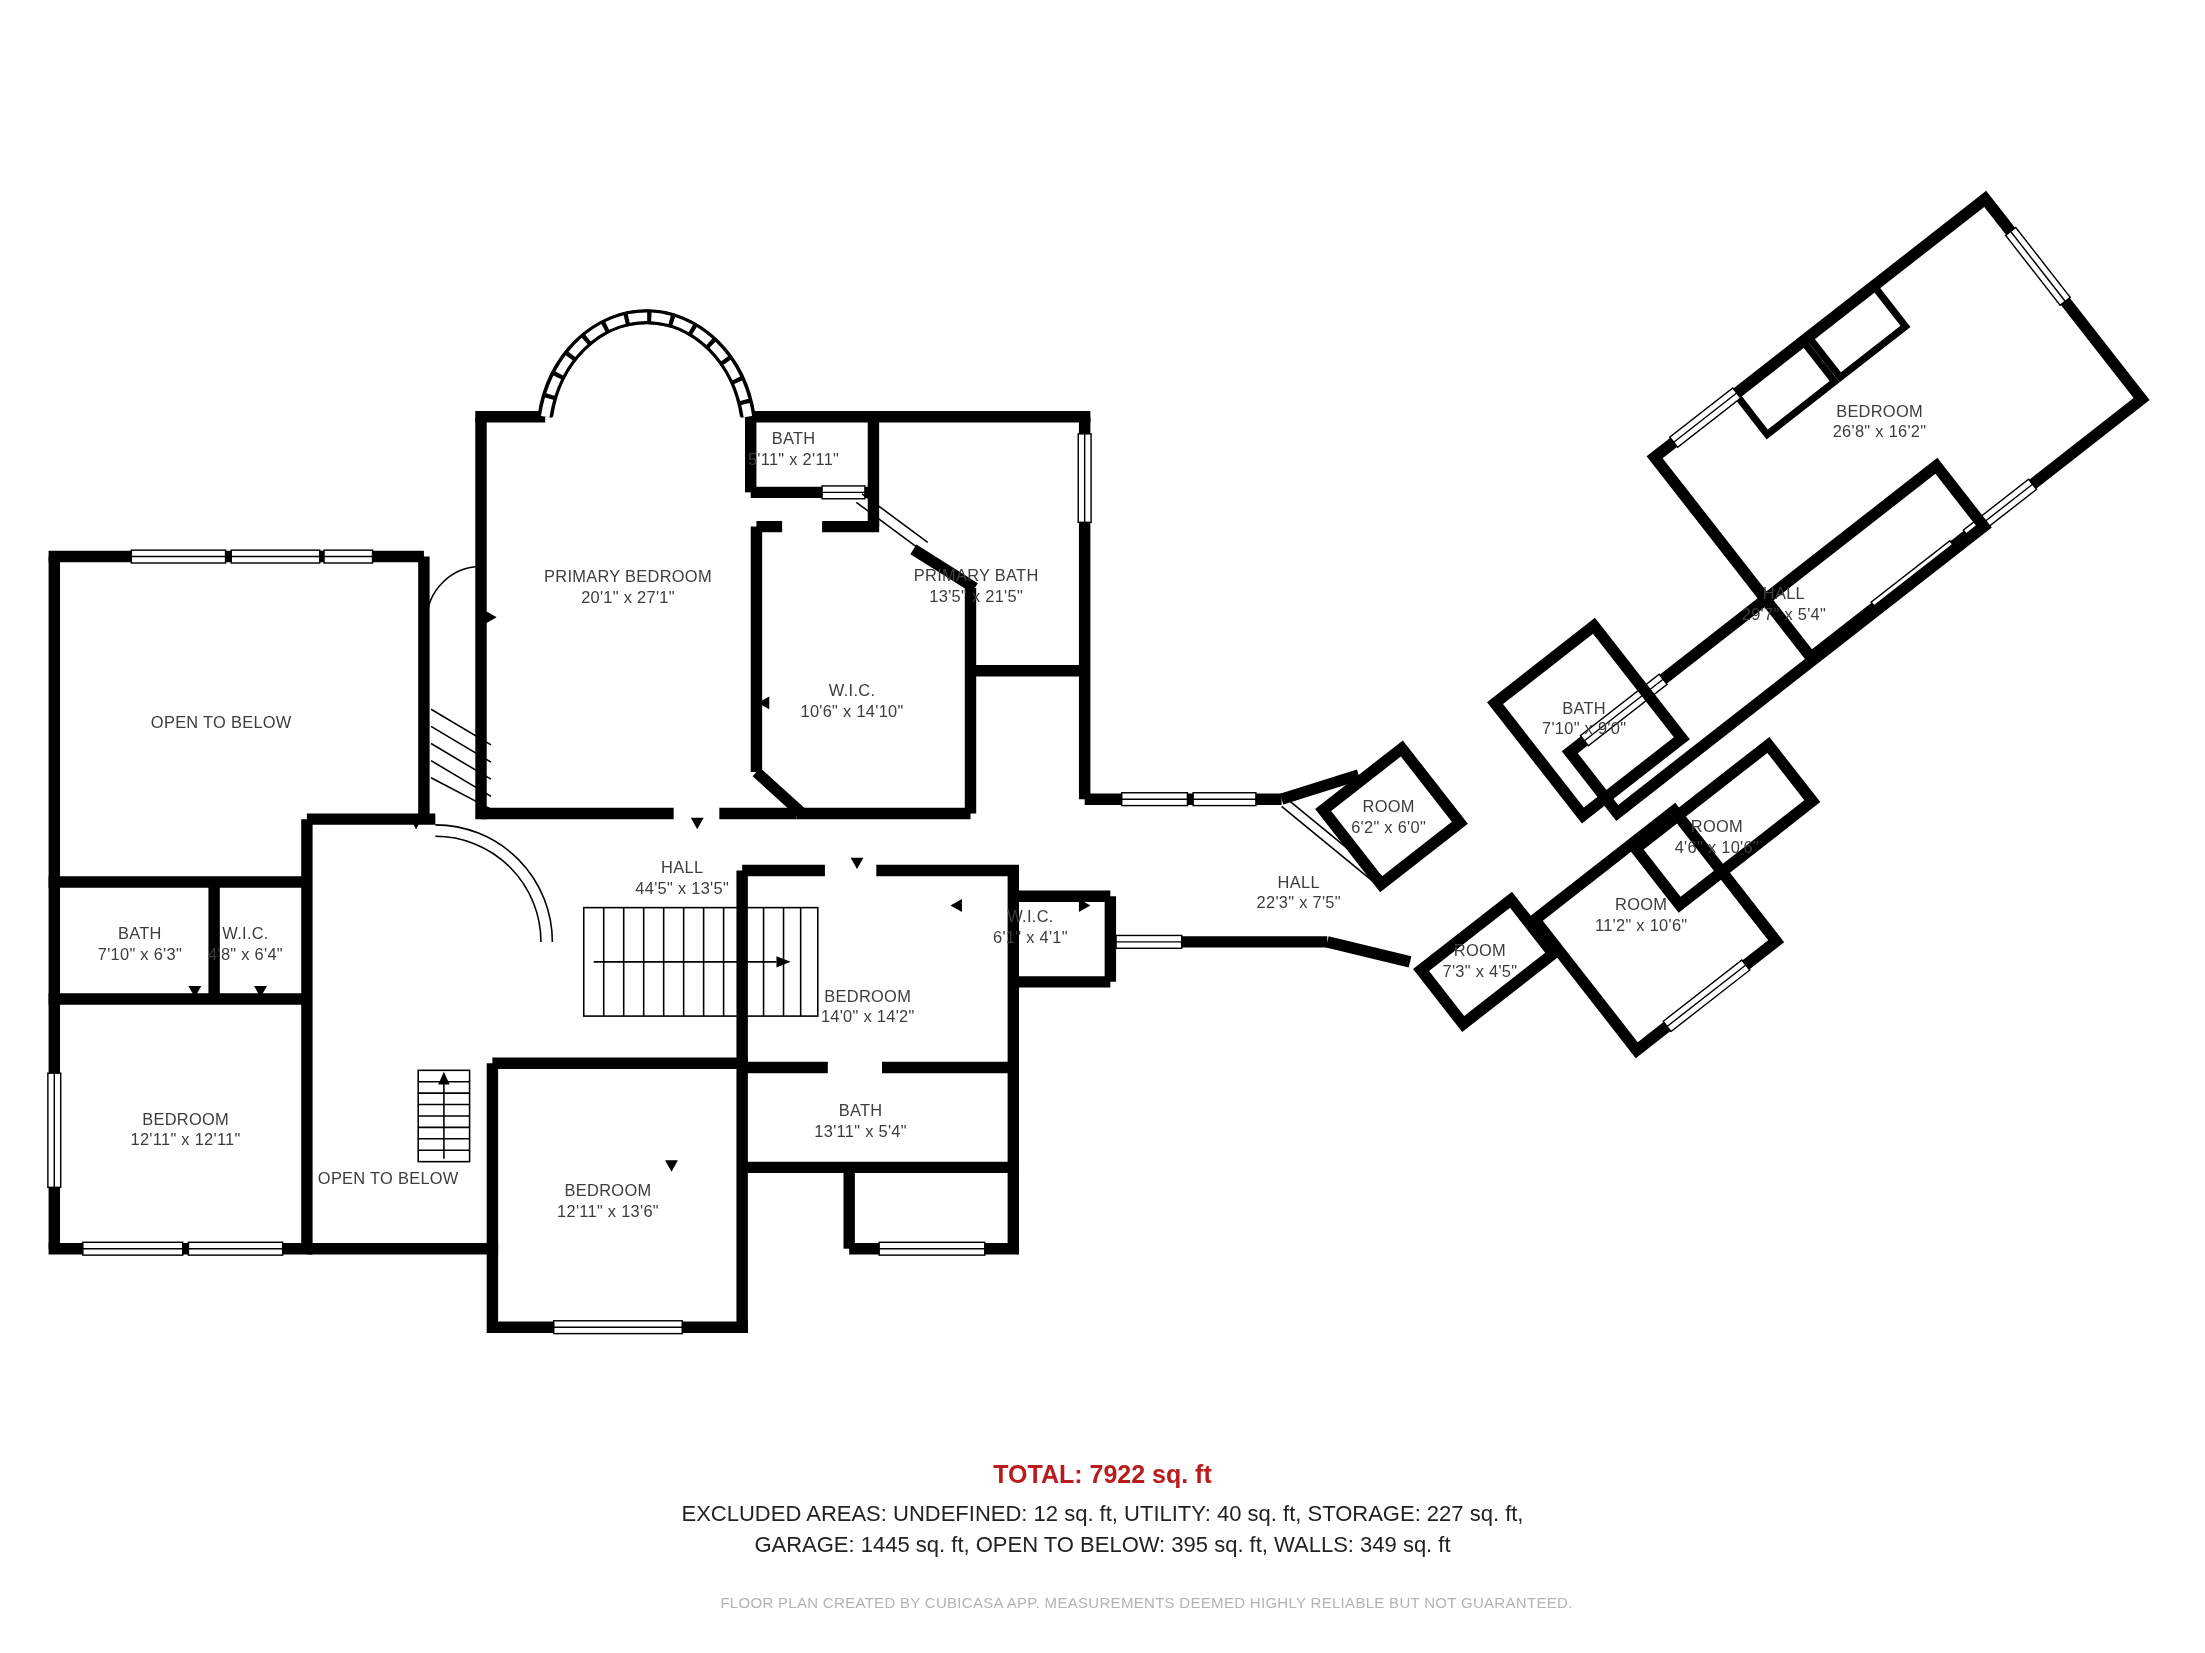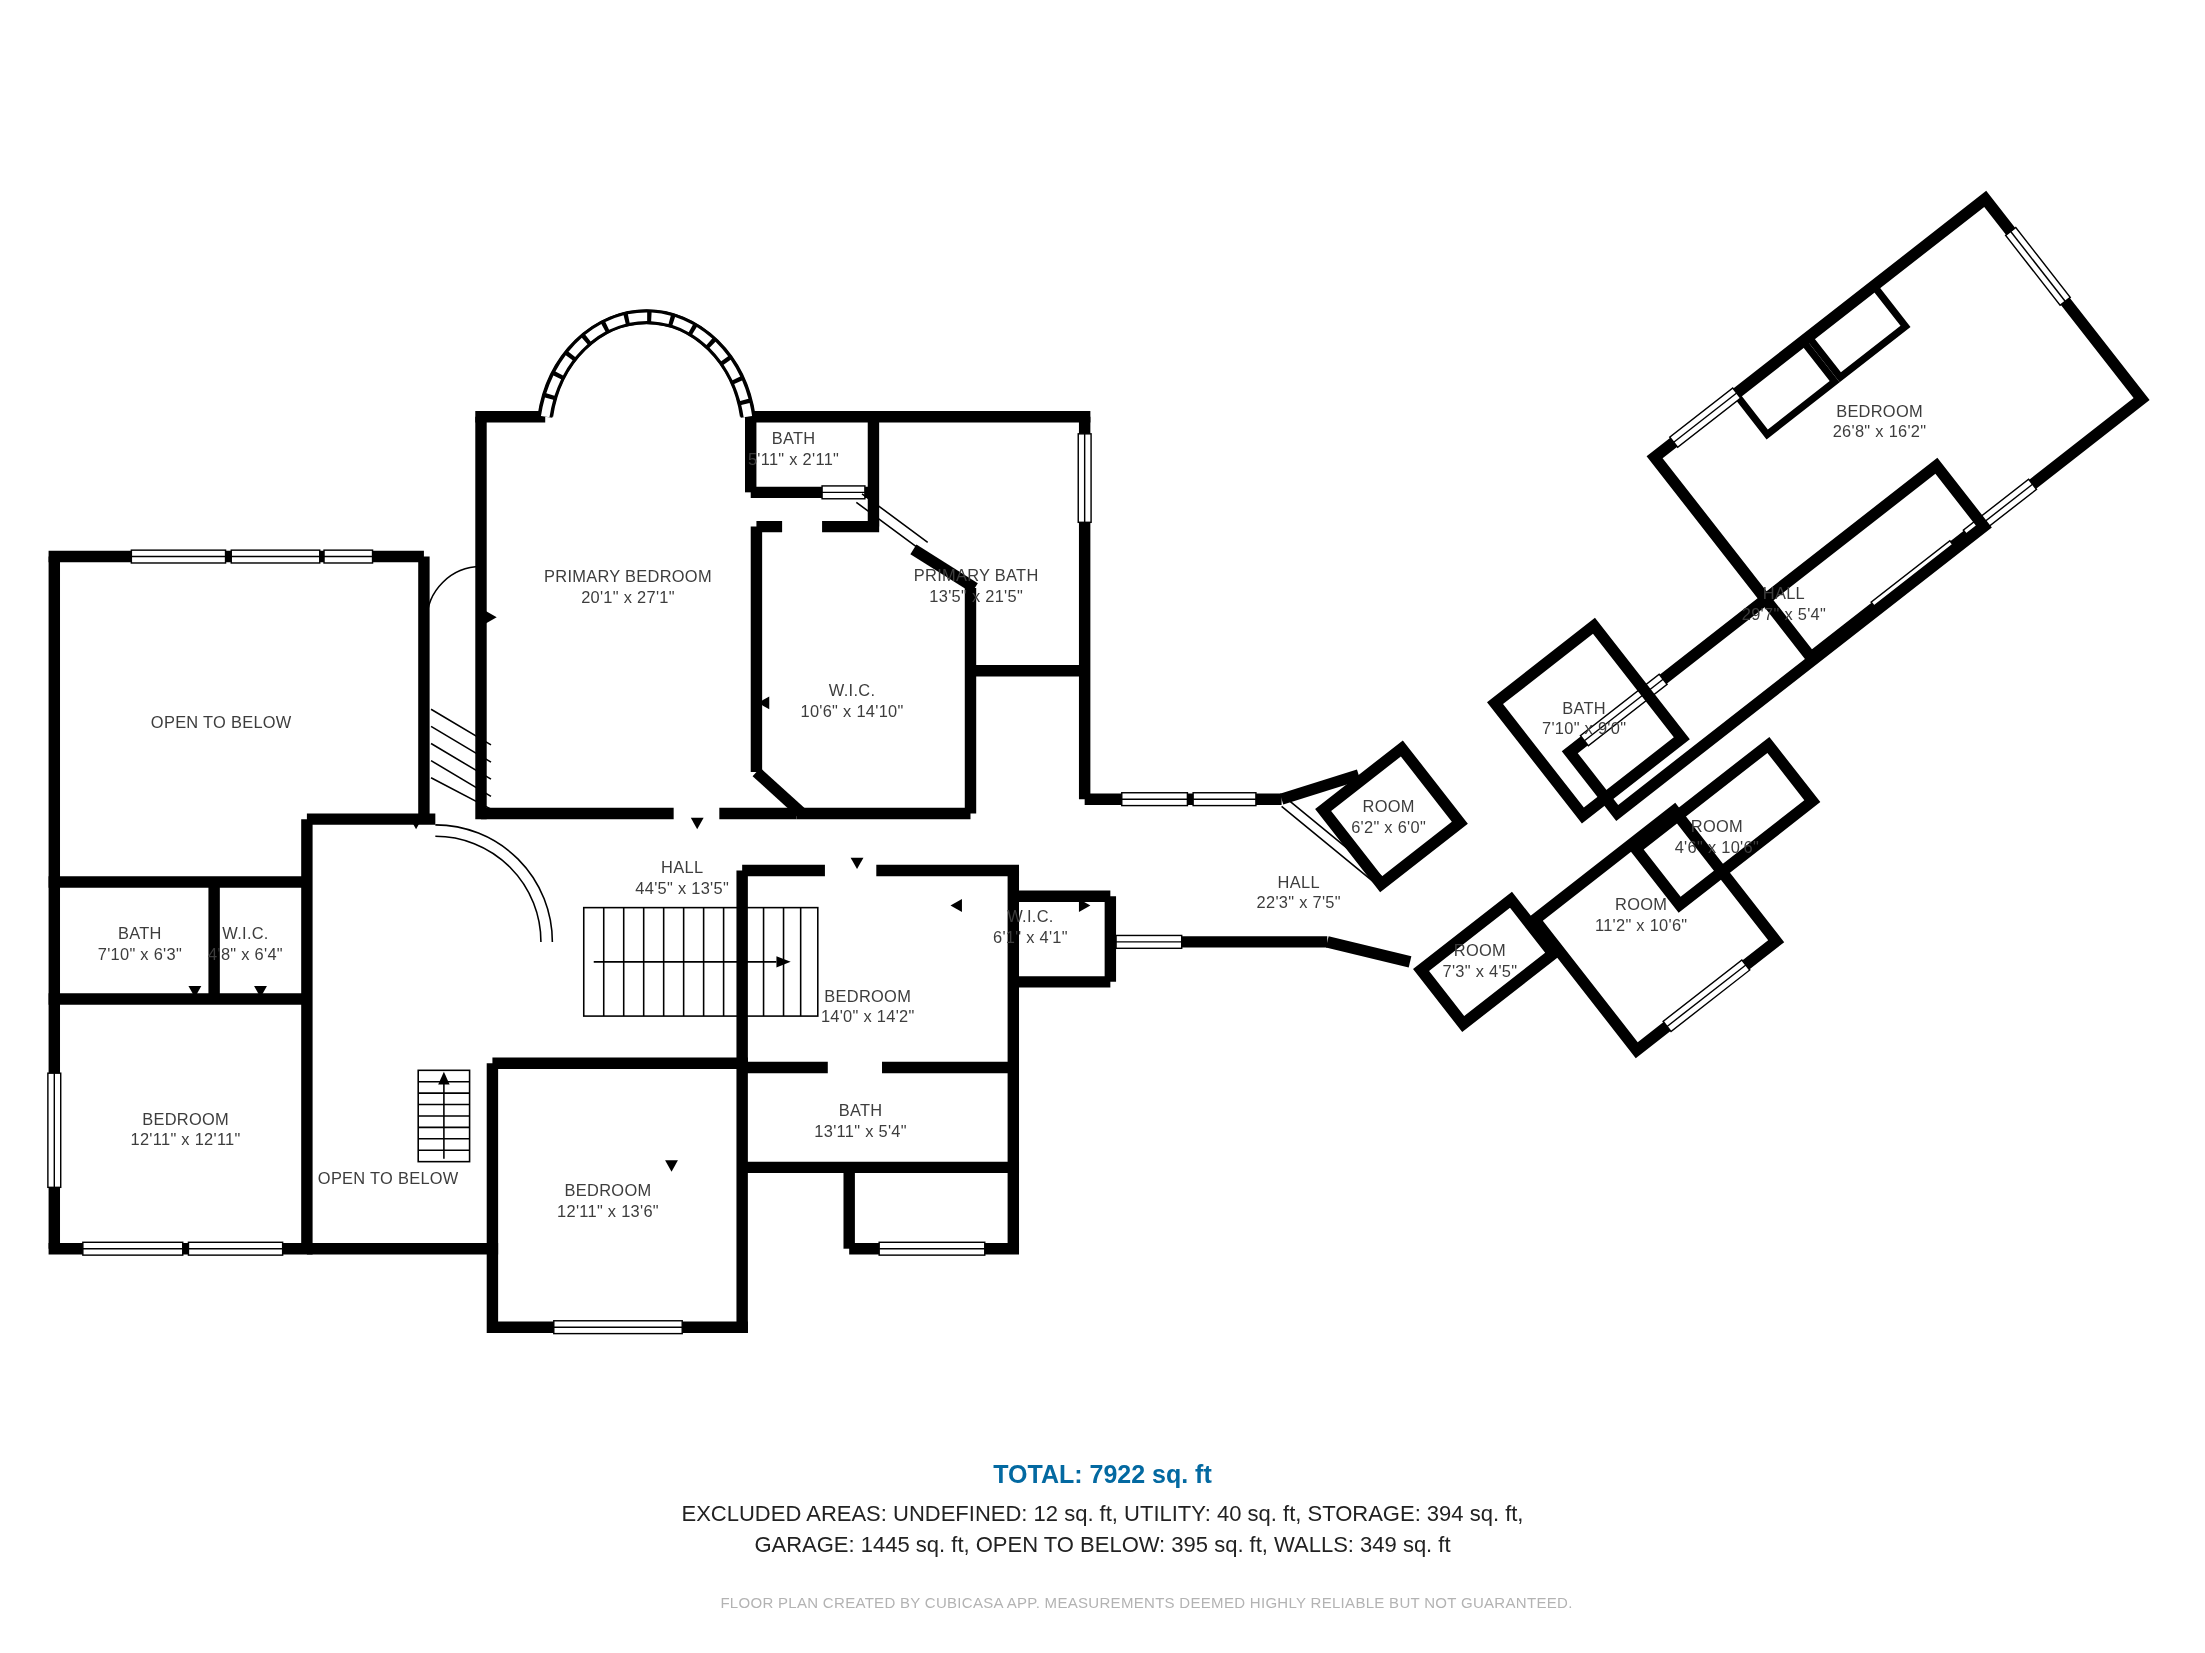--- a/index.html
+++ b/index.html
@@ -11,21 +11,21 @@
   .arch-black{stroke:#000000;stroke-width:10;fill:none;}
   .arch-white{stroke:#ffffff;stroke-width:6;fill:none;stroke-dasharray:13 3;}
   .hairline{stroke:#000000;stroke-width:1.1;fill:none;}
   .stair-line{stroke:#000000;stroke-width:1.1;fill:none;}
   .win rect{fill:#ffffff;stroke:#000000;stroke-width:1;}
   .win line{stroke:#000000;stroke-width:1;}
   .door-marker{fill:#000000;stroke:none;}
   .room-label{font-family:"Liberation Sans",sans-serif;font-size:11.5px;fill:#3d3d3d;
               text-anchor:middle;letter-spacing:.2px;}
   .summary{position:absolute;left:0;top:1460px;width:2205px;text-align:center;color:#1f1f1f;}
-  .summary .total{font-size:25px;font-weight:bold;margin-bottom:8.8px;color:#0369a1;}
+  .summary .total{font-size:25px;font-weight:bold;margin-bottom:8.8px;color:#b91c1c;}
   .summary .line{font-size:22px;line-height:31px;color:#222222;}
   .footer{position:absolute;left:0;top:1594px;width:2205px;text-align:center;
           font-size:15px;color:#b3b3b3;letter-spacing:0.3px;padding-left:44px;}
 </style>
 </head>
 <body>
 
 <div class="page">
 
   <svg id="plan" width="2205" height="1654" viewBox="0 0 1545 1159">
@@ -250,19 +250,19 @@
         <text class="room-label"><tspan x="603" y="782">BATH</tspan><tspan x="603" y="796.5">13'11" x 5'4"</tspan></text>
         <text class="room-label"><tspan x="130" y="788">BEDROOM</tspan><tspan x="130" y="802.5">12'11" x 12'11"</tspan></text>
         <text class="room-label"><tspan x="426" y="838">BEDROOM</tspan><tspan x="426" y="852.5">12'11" x 13'6"</tspan></text>
         <text class="room-label"><tspan x="155" y="510">OPEN TO BELOW</tspan></text>
         <text class="room-label"><tspan x="272" y="830">OPEN TO BELOW</tspan></text>
       </g>
   </svg>
 
   <div class="summary">
     <div class="total">TOTAL: 7922 sq. ft</div>
-    <div class="line">EXCLUDED AREAS: UNDEFINED: 12 sq. ft, UTILITY: 40 sq. ft, STORAGE: 394 sq. ft,</div>
+    <div class="line">EXCLUDED AREAS: UNDEFINED: 12 sq. ft, UTILITY: 40 sq. ft, STORAGE: 227 sq. ft,</div>
     <div class="line">GARAGE: 1445 sq. ft, OPEN TO BELOW: 395 sq. ft, WALLS: 349 sq. ft</div>
   </div>
 
   <div class="footer">FLOOR PLAN CREATED BY CUBICASA APP. MEASUREMENTS DEEMED HIGHLY RELIABLE BUT NOT GUARANTEED.</div>
 </div>
 
 
 </body></html>

